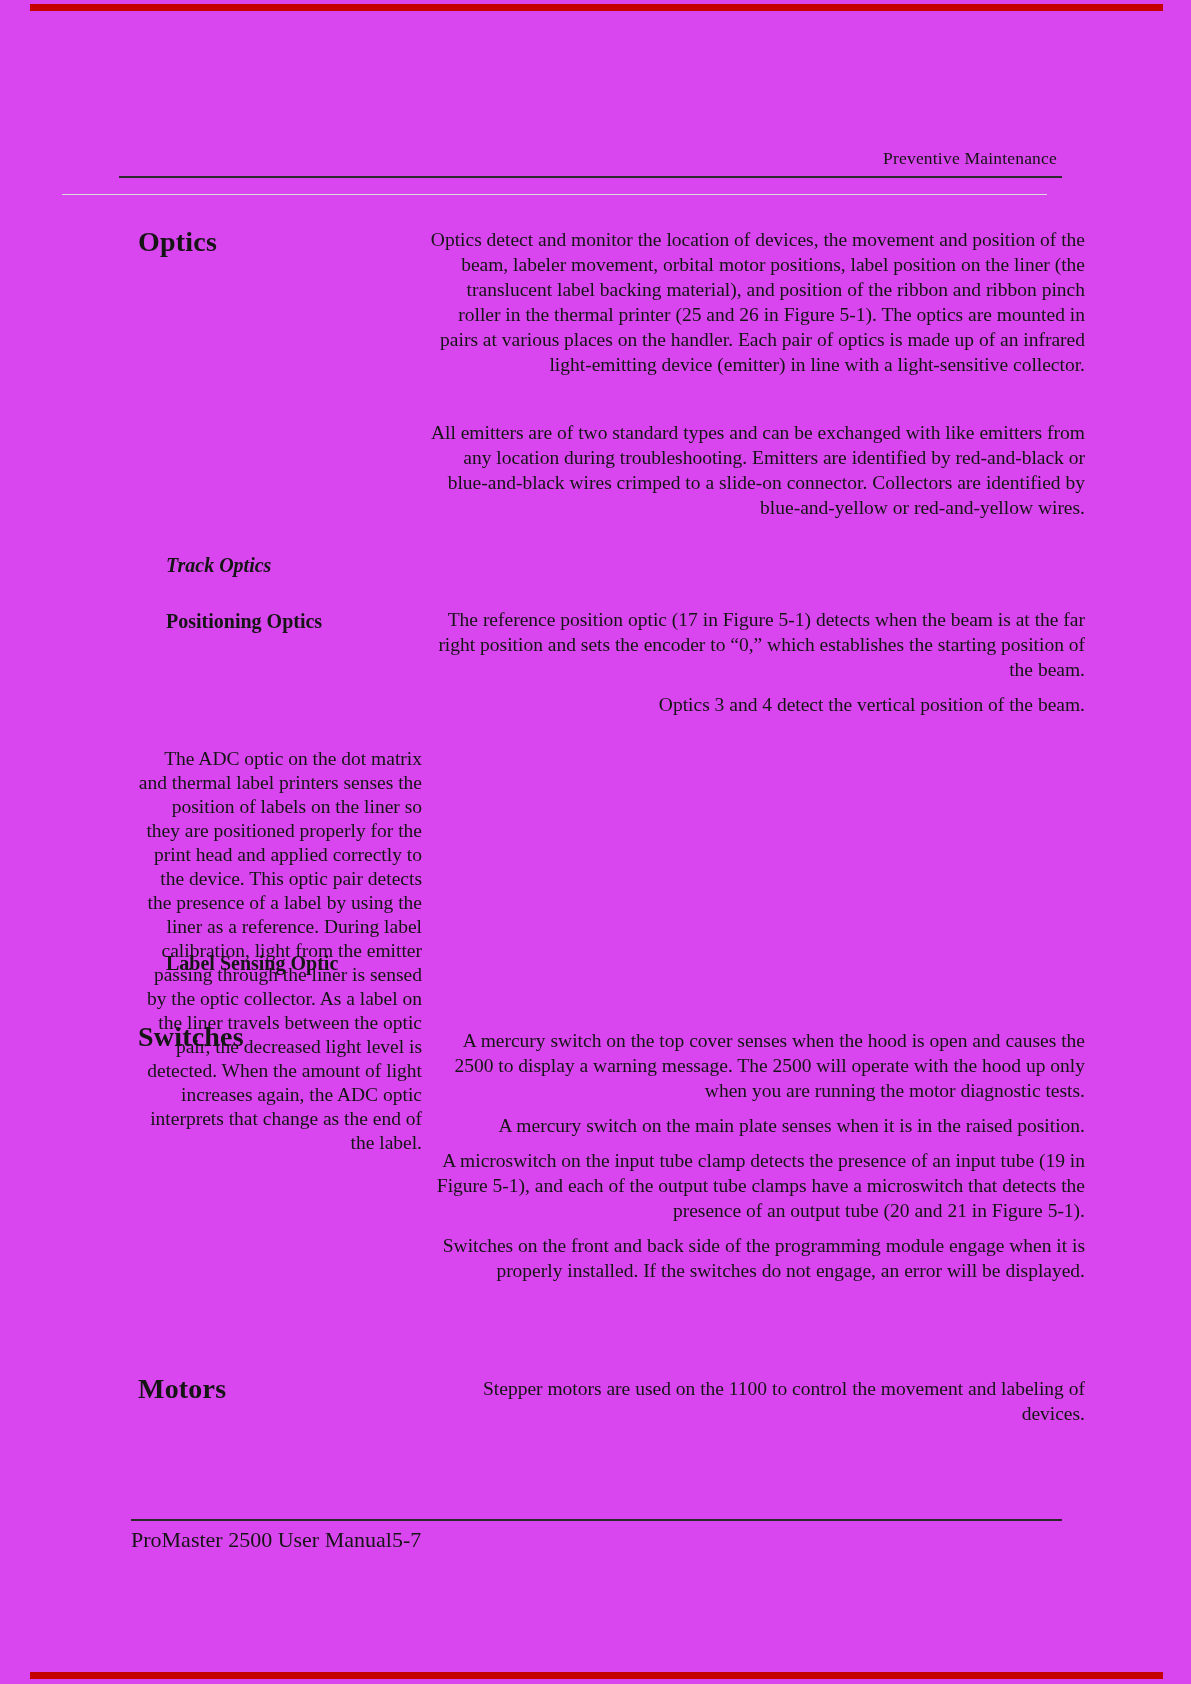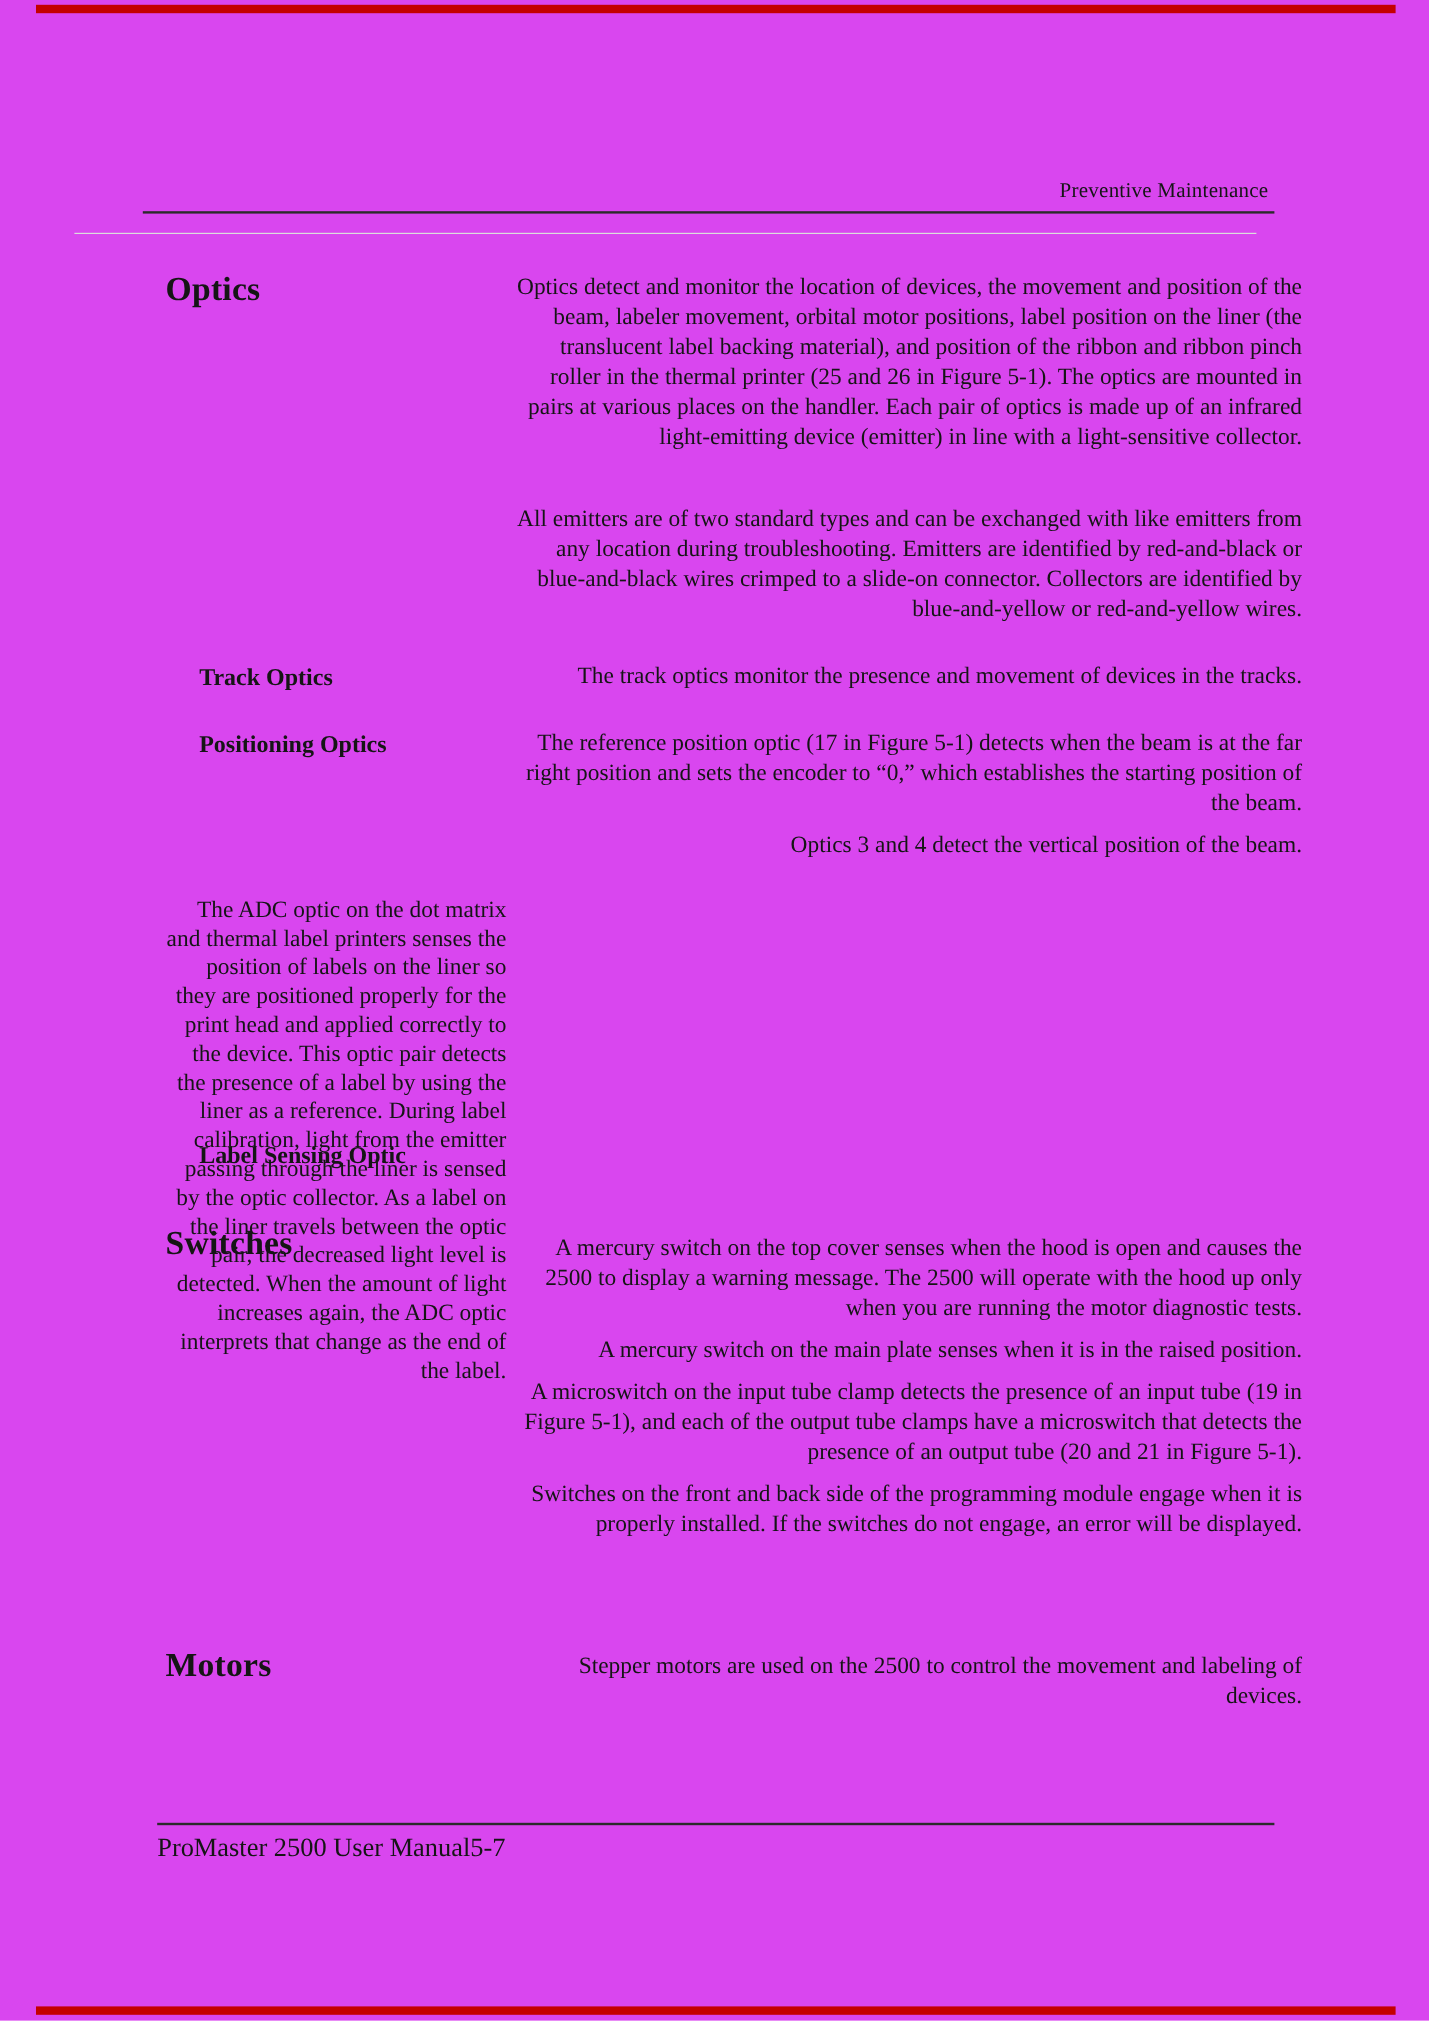--- a/index.html
+++ b/index.html
@@ -80,25 +80,22 @@
     </div>
   </div>
 
   <div class="row" style="top:420px;">
     <div></div>
     <div class="body-col">
       <p>All emitters are of two standard types and can be exchanged with like emitters from any location during troubleshooting. Emitters are identified by red-and-black or blue-and-black wires crimped to a slide-on connector. Collectors are identified by blue-and-yellow or red-and-yellow wires.</p>
     </div>
   </div>
 
-  <div class="row" style="top:551px;">
+  <div class="row" style="top:551px;font-style:italic;">
     <div class="sublabel">Track Optics</div>
-    <div class="body-col">
-      <p>The track optics monitor the presence and movement of devices in the tracks.</p>
-    </div>
   </div>
 
   <div class="row" style="top:607px;">
     <div class="sublabel">Positioning Optics</div>
     <div class="body-col">
       <p>The reference position optic (17 in Figure 5-1) detects when the beam is at the far right position and sets the encoder to “0,” which establishes the starting position of the beam.</p>
       <p>Optics 3 and 4 detect the vertical position of the beam.</p>
     </div>
   </div>
 
@@ -118,21 +115,21 @@
       <p>A mercury switch on the top cover senses when the hood is open and causes the 2500 to display a warning message. The 2500 will operate with the hood up only when you are running the motor diagnostic tests.</p>
       <p>A mercury switch on the main plate senses when it is in the raised position.</p>
       <p>A microswitch on the input tube clamp detects the presence of an input tube (19 in Figure 5-1), and each of the output tube clamps have a microswitch that detects the presence of an output tube (20 and 21 in Figure 5-1).</p>
       <p>Switches on the front and back side of the programming module engage when it is properly installed. If the switches do not engage, an error will be displayed.</p>
     </div>
   </div>
 
   <div class="row" style="top:1374px;">
     <div class="h1">Motors</div>
     <div class="body-col pad-top-2">
-      <p>Stepper motors are used on the 2500 to control the movement and labeling of devices.</p>
+      <p>Stepper motors are used on the 1100 to control the movement and labeling of devices.</p>
     </div>
   </div>
 
   <div class="foot-rule"></div>
   <div class="footer-row">
     <span>ProMaster 2500 User Manual</span>
     <span>5-7</span>
   </div>
 
   <div class="edge-bar bottom"></div>

